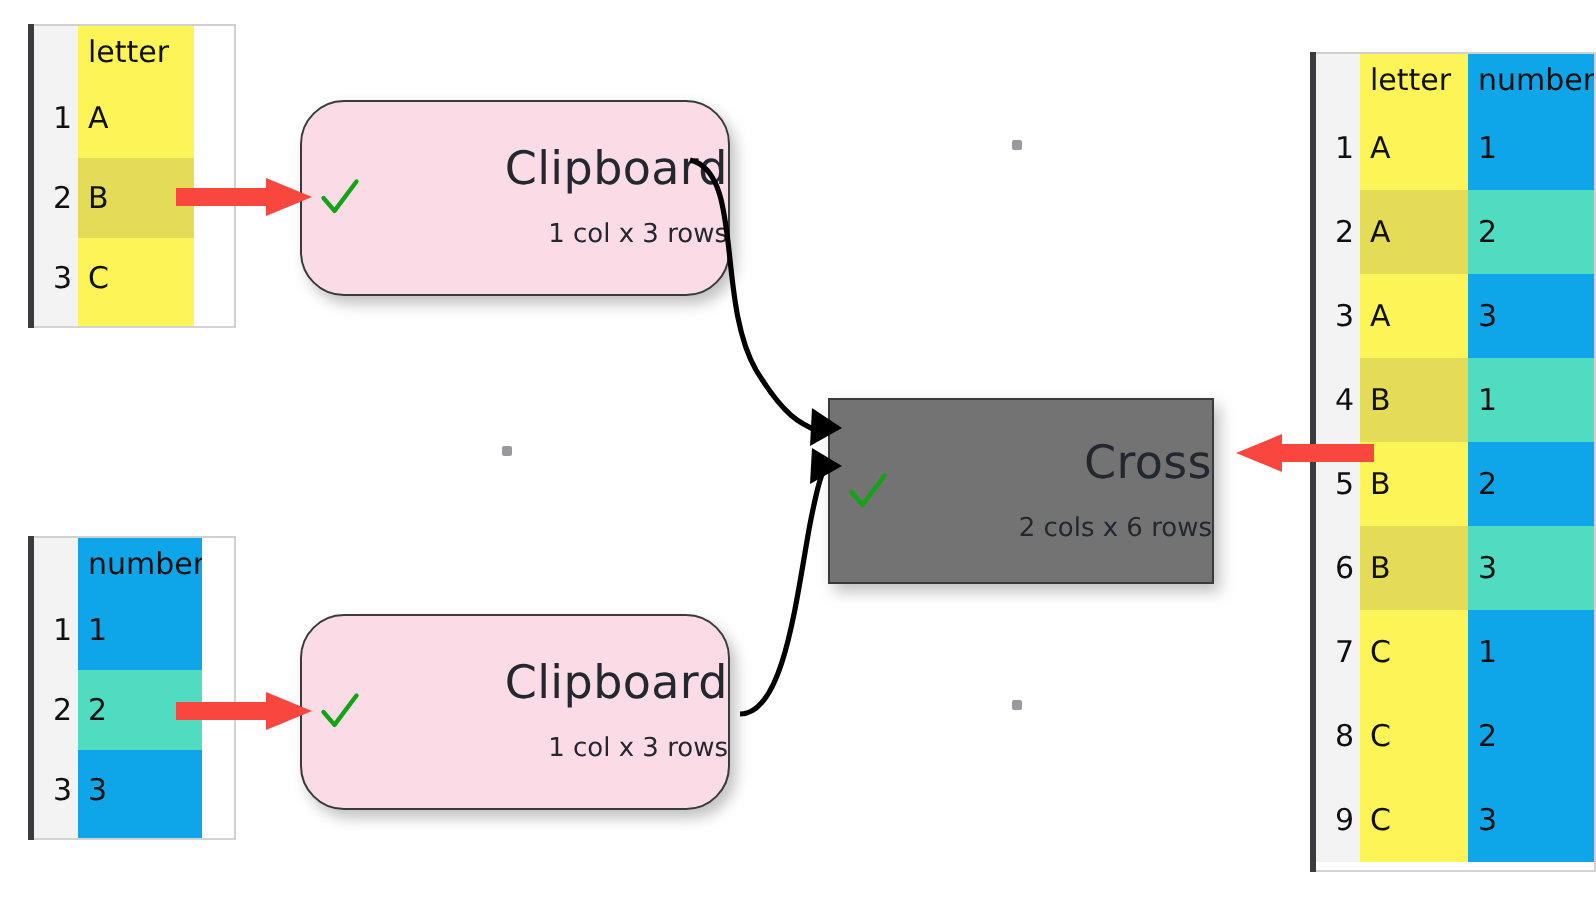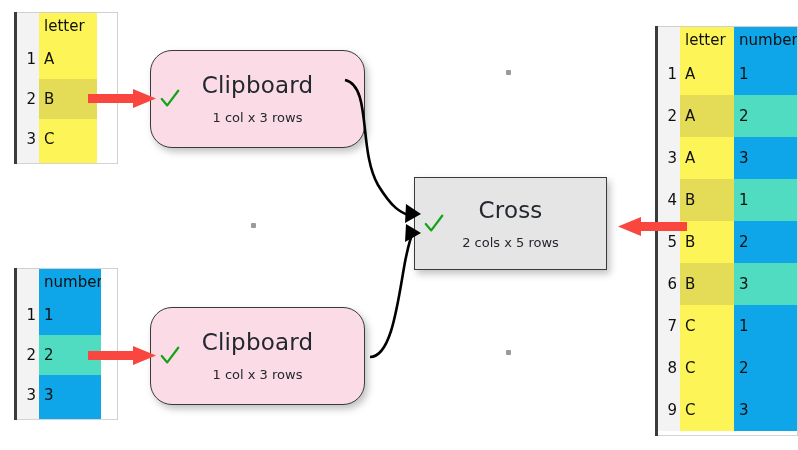--- a/index.html
+++ b/index.html
@@ -97,32 +97,33 @@
   .c-teal     { background: #0ea5e9; }
   .c-teal-s   { background: #4fdcc0; }
   .c-blank    { background: #ffffff; }
 
   
   .node {
     position: absolute;
     box-sizing: border-box;
     display: flex;
     flex-direction: column;
-    align-items: center;
+    align-items: flex-end;
     justify-content: center;
     border: 1px solid #3a3a3a;
     box-shadow: 3px 4px 7px rgba(120,120,120,0.45);
   }
   .node-clipboard {
     background: #fbdce6;
     border-radius: 22px;
   }
   .node-cross {
-    background: #e5e5e5;
+    background: #737373;
     border-radius: 0;
+    margin-top: 22px;
   }
   .node-title {
     font-size: 23px;
     color: #23272e;
     line-height: 1;
     margin-bottom: 14px;
     letter-spacing: 0.2px;
   }
   .node-sub {
     font-size: 13px;
@@ -323,21 +324,21 @@
     </svg>
     <div class="node-title">Clipboard</div>
     <div class="node-sub">1 col x 3 rows</div>
   </div>
 
   <div class="node node-cross" style="left:414px;top:177px;width:193px;height:93px;z-index:20;">
     <svg class="node-check" viewBox="0 0 24 24">
       <path d="M3 12 L9 19 L21 3" fill="none" stroke="#13a317" stroke-width="2.4" stroke-linecap="round" stroke-linejoin="round"></path>
     </svg>
     <div class="node-title">Cross</div>
-    <div class="node-sub">2 cols x 5 rows</div>
+    <div class="node-sub">2 cols x 6 rows</div>
   </div>
 
   <svg class="layer-svg layer-top">
 
     <polygon points="406,204 421,214 405,223" fill="#000000"></polygon>
     <polygon points="406,224 421,233 405,242" fill="#000000"></polygon>
 
     <g>
       <rect x="88" y="94" width="48" height="9" fill="#f9463f"></rect>
       <polygon points="133,89 156,98.5 133,108" fill="#f9463f"></polygon>

